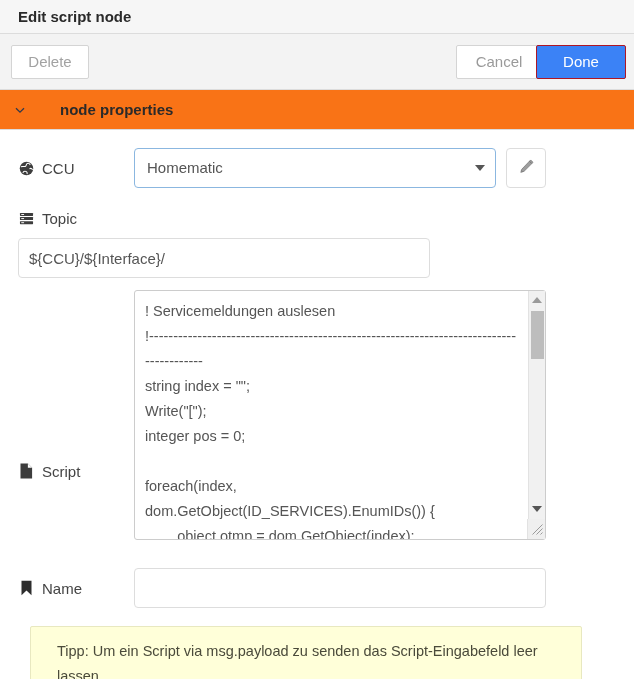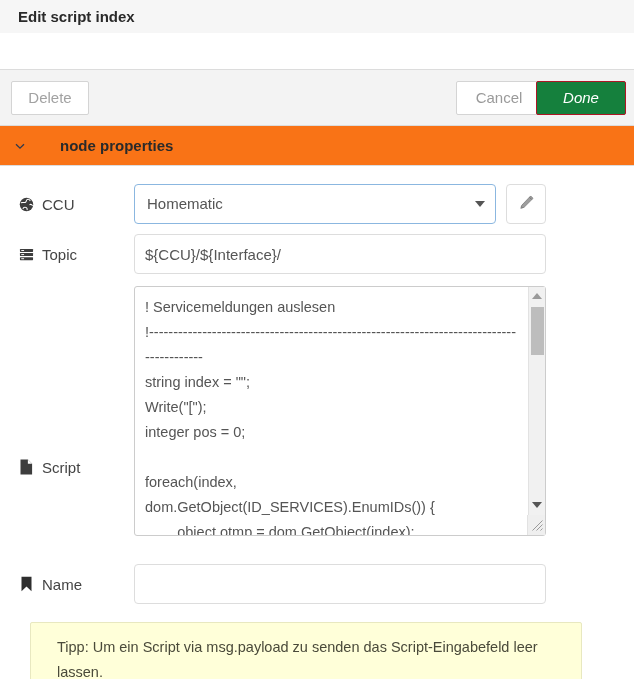--- a/index.html
+++ b/index.html
@@ -30,21 +30,20 @@
   }
 
   
   .button-bar {
     height: 57px;
     background: #f3f3f3;
     border-top: 1px solid #dcdcdc;
     border-bottom: 1px solid #dcdcdc;
     box-sizing: border-box;
     position: relative;
-    margin-top: 36px;
   }
   .btn {
     position: absolute;
     top: 11px;
     height: 34px;
     line-height: 32px;
     box-sizing: border-box;
     text-align: center;
     font-size: 15px;
     border-radius: 2px;
@@ -63,24 +62,23 @@
   .btn-cancel {
     right: 92px;
     width: 86px;
     background: #ffffff;
     border: 1px solid #d4d4d4;
     color: #9a9a9a;
   }
   .btn-done {
     right: 8px;
     width: 90px;
-    background: #15803d;
+    background: #3b82f6;
     border: 1px solid #ad1625;
     color: #ffffff;
-    font-style: italic;
   }
 
   
   .section-header {
     height: 40px;
     background: #f97316;
     border-bottom: 1px solid #dcdcdc;
     box-sizing: border-box;
     display: flex;
     align-items: center;
@@ -104,21 +102,21 @@
   .form {
     position: relative;
     padding: 0;
   }
   .form-row {
     display: flex;
     align-items: flex-start;
     padding: 0 18px;
   }
   .row-ccu    { margin-top: 18px; }
-  .row-topic  { margin-top: 10px; }
+  .row-topic  { margin-top: 10px; flex-direction: column; }
   .row-script { margin-top: 12px; }
   .row-name   { margin-top: 28px; }
 
   .field-label {
     width: 116px;
     flex: none;
     display: flex;
     align-items: center;
     font-size: 15px;
     color: #444444;
@@ -283,21 +281,21 @@
     border-radius: 2px;
     padding: 12px 14px 14px 26px;
     font-size: 14.5px;
     line-height: 25px;
     color: #4a4a3a;
   }
 </style>
 </head>
 <body>
 
-<div class="dialog-title">Edit script index</div>
+<div class="dialog-title">Edit script node</div>
 
 <div class="button-bar">
   <div class="btn btn-delete">Delete</div>
   <div class="btn btn-cancel">Cancel</div>
   <div class="btn btn-done">Done</div>
 </div>
 
 <div class="section-header">
   <span class="chevron">
     <svg width="14" height="14" viewBox="0 0 14 14">

